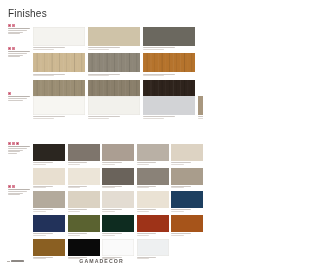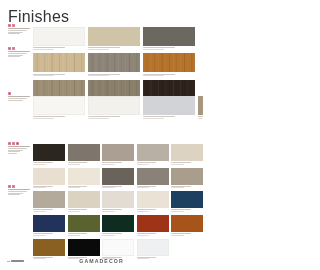--- a/index.html
+++ b/index.html
@@ -7,21 +7,21 @@
     width:203px;height:270px;
     background:#ffffff;
     font-family:"Liberation Sans", sans-serif;
     overflow:hidden;
     position:relative;
   }
   .page{position:relative;width:203px;height:270px;box-sizing:border-box;}
 
   .page-title{
     position:absolute;left:8px;top:9px;
-    font-size:16px;font-weight:400;color:#333333;
+    font-size:10px;font-weight:400;color:#333333;
     letter-spacing:.2px;line-height:1;text-align:center;
   }
 
   
   .legend{position:absolute;left:8px;width:22px;}
   .legend-icons{display:flex;gap:.7px;margin-bottom:1.2px;}
   .legend-chip{
     width:3.2px;height:3.2px;background:#c0485c;
     border:.3px solid #d9879a;box-sizing:border-box;
   }

